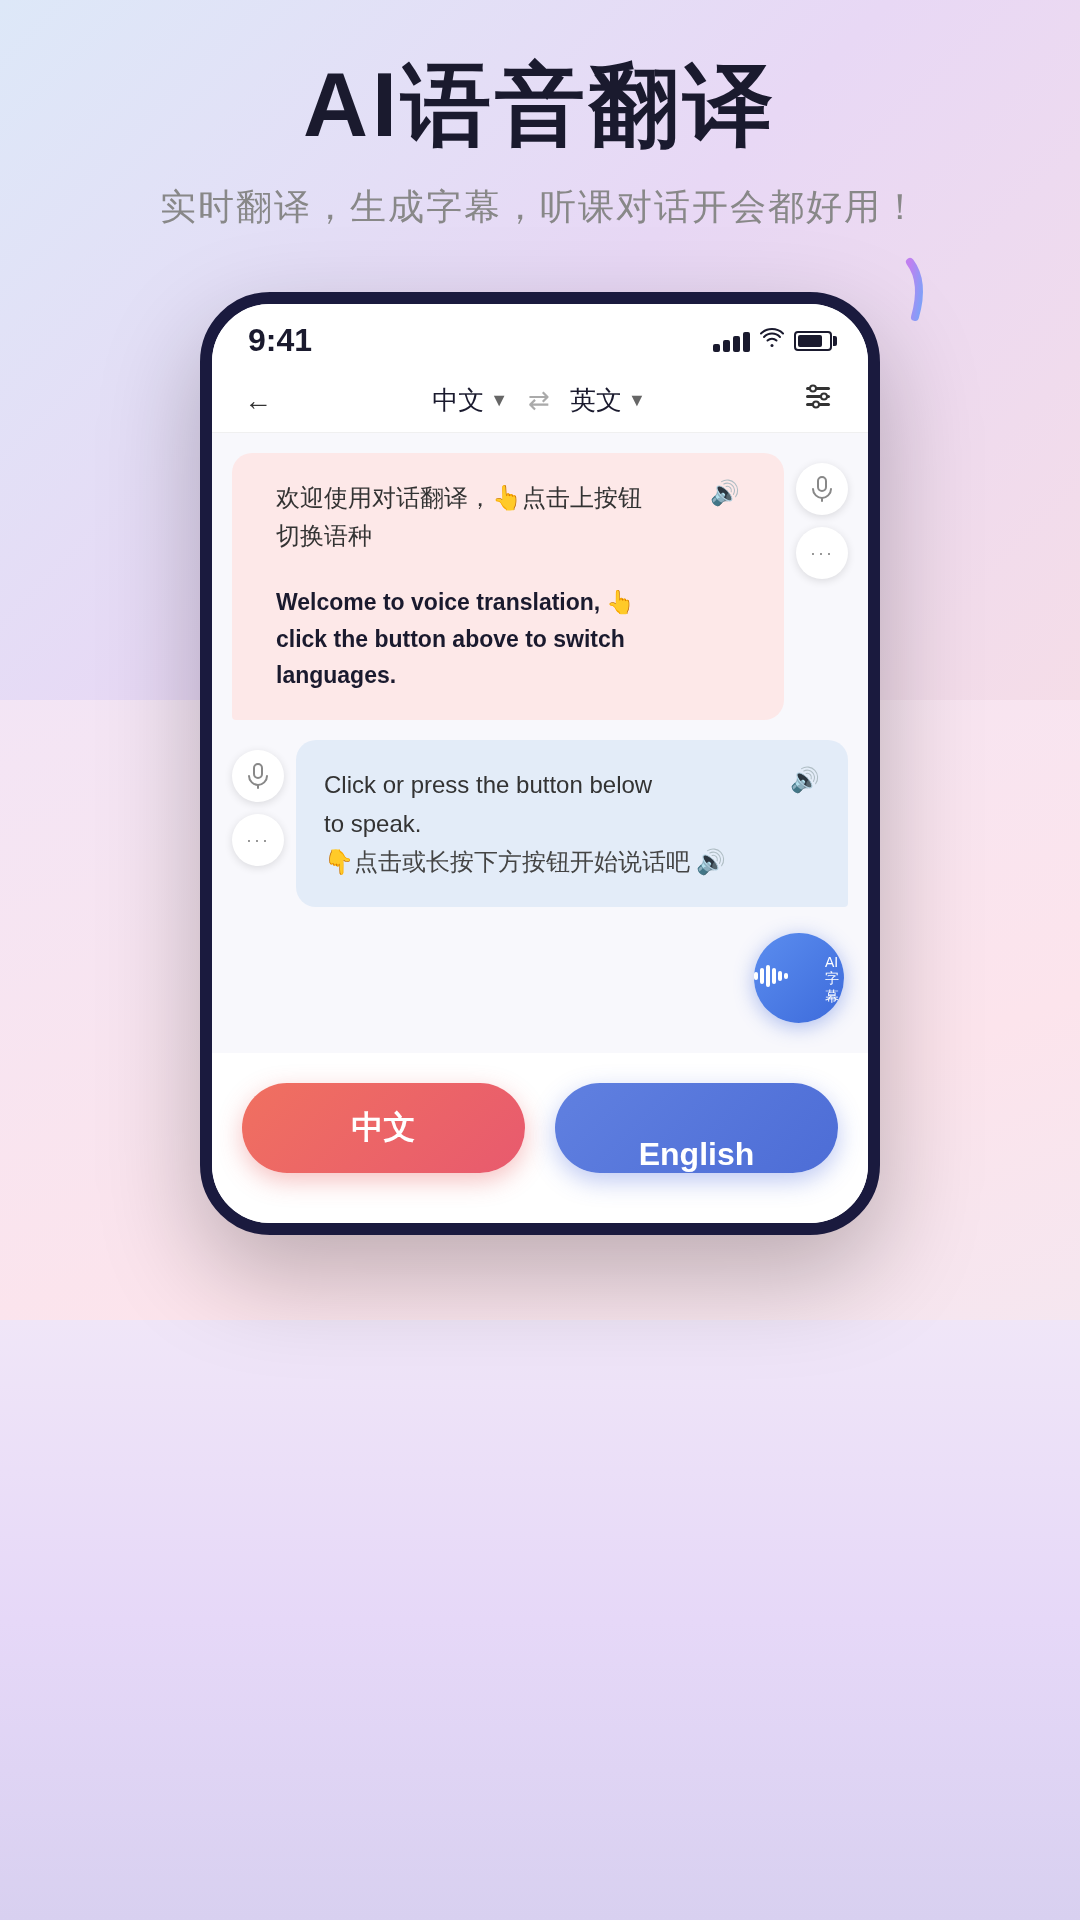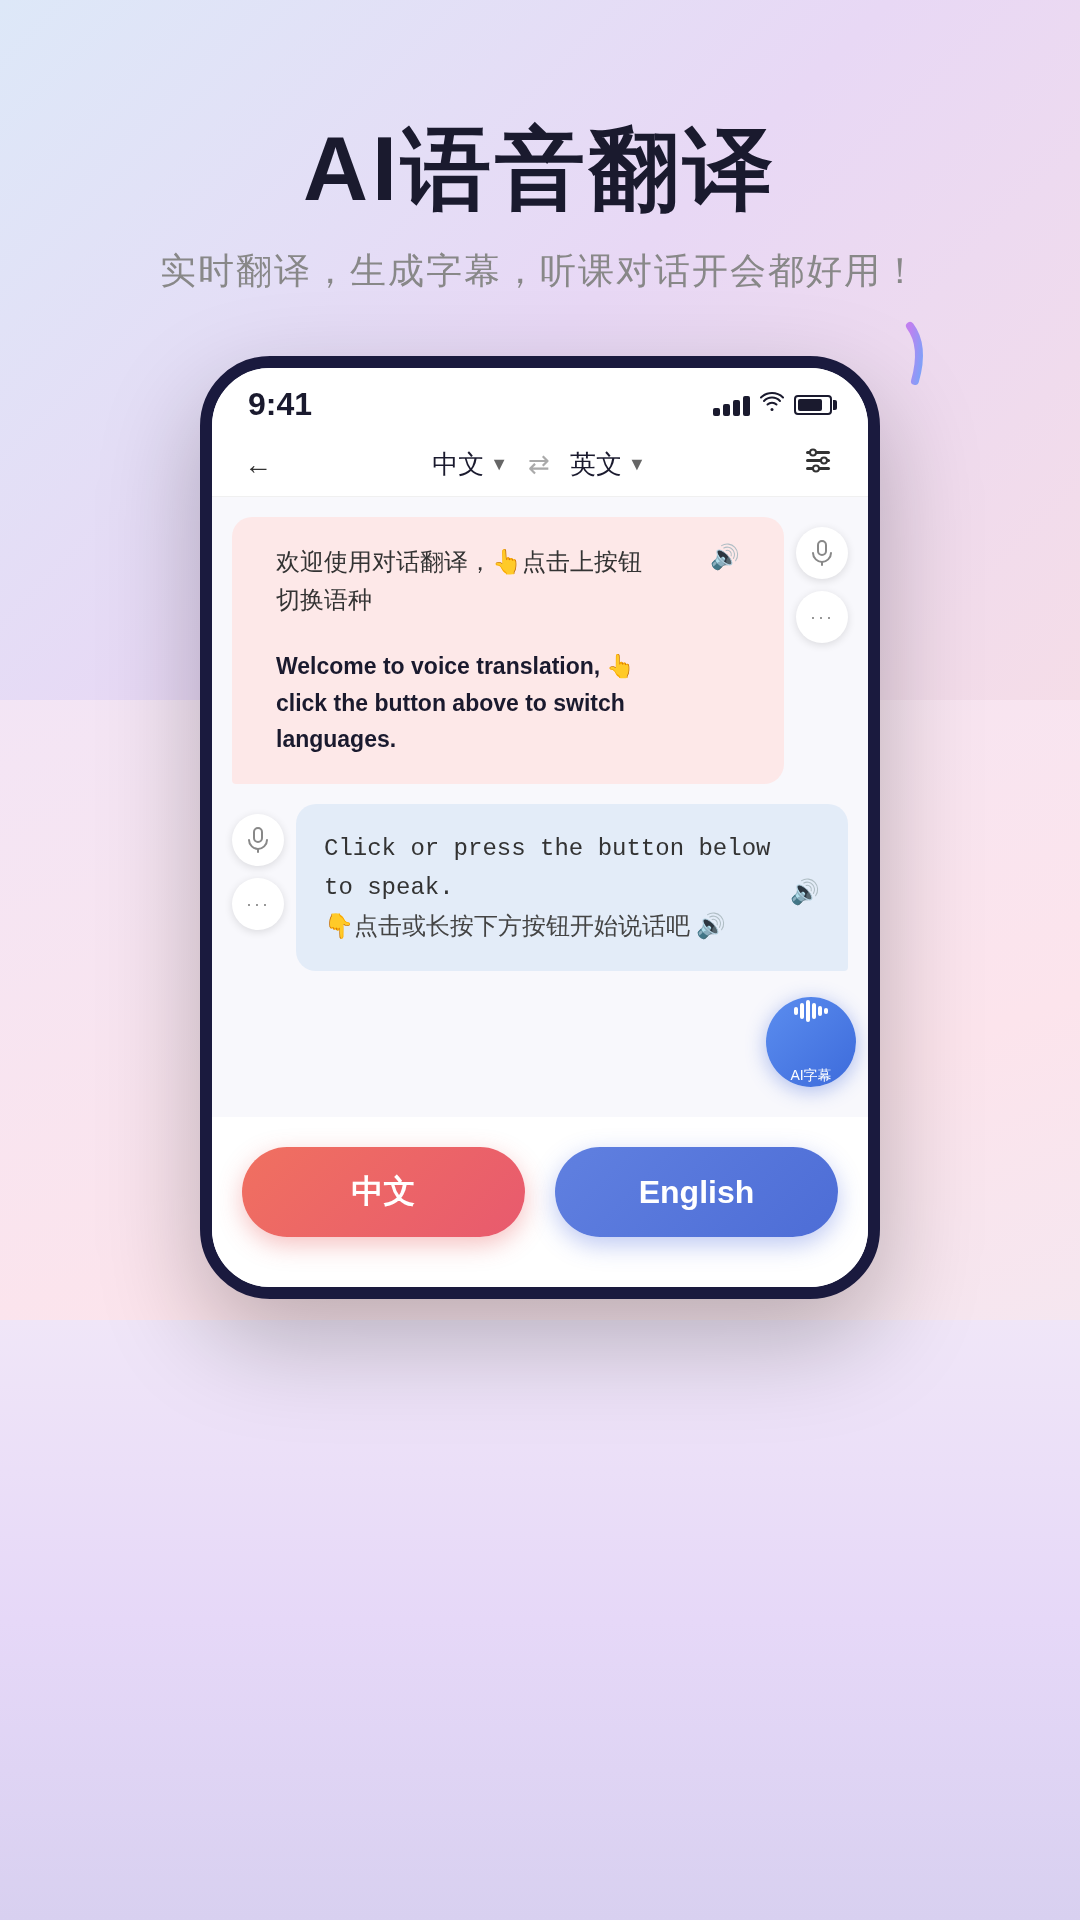--- a/index.html
+++ b/index.html
@@ -29,21 +29,21 @@
       width: 100%; height: 600px;
       background: linear-gradient(180deg, #f0e6f8 0%, #e6d8f8 50%, #d8d0f0 100%);
       z-index: 0;
     }
 
     
     .header {
       position: relative;
       z-index: 1;
       text-align: center;
-      padding-top: 120px;
+      padding-top: 56px;
     }
 
     .header-title {
       font-size: 90px;
       font-weight: 900;
       color: #1a1a2e;
       letter-spacing: 4px;
       line-height: 1.1;
     }
 
@@ -253,22 +253,21 @@
       background: #e3ecf8;
       border-radius: 20px 20px 4px 20px;
       padding: 26px 28px;
       margin-left: 0px;
       position: relative;
     }
 
     .bubble-right-content {
       display: flex;
       justify-content: space-between;
-      align-items: flex-end;
-      font-family: Liberation Mono, monospace;
+      align-items: flex-start;
     }
 
     .bubble-right-text {
       font-size: 24px;
       color: #333;
       line-height: 1.6;
       flex: 1;
     }
 
     .sound-indicator-blue {
@@ -281,27 +280,26 @@
     .bubble-right-text-2 {
       font-size: 24px;
       color: #444;
       line-height: 1.6;
     }
 
     
     .ai-subtitle-btn {
       position: absolute;
       bottom: 30px;
-      right: 12px;
+      right: 24px;
       width: 90px;
       height: 90px;
       background: linear-gradient(135deg, #5b8def, #3d6bdb);
       border-radius: 50%;
       display: flex;
-      flex-direction: column;
       align-items: center;
       justify-content: center;
       cursor: pointer;
       box-shadow: 0 4px 20px rgba(60,100,220,0.4);
       gap: 37px;
     }
 
     .ai-subtitle-label {
       font-size: 14px;
       color: #fff;
@@ -333,21 +331,21 @@
       cursor: pointer;
       box-shadow: 0 8px 24px rgba(230,80,80,0.35);
     }
 
     .btn-english {
       flex: 1;
       height: 90px;
       background: linear-gradient(135deg, #6080e0, #4d6dd6);
       border-radius: 50px;
       display: flex;
-      align-items: center;
+      align-items: flex-end;
       justify-content: center;
       font-size: 32px;
       font-weight: 600;
       color: #fff;
       cursor: pointer;
       box-shadow: 0 8px 24px rgba(70,100,220,0.35);
     }
 
     
     .deco-arc-svg {

